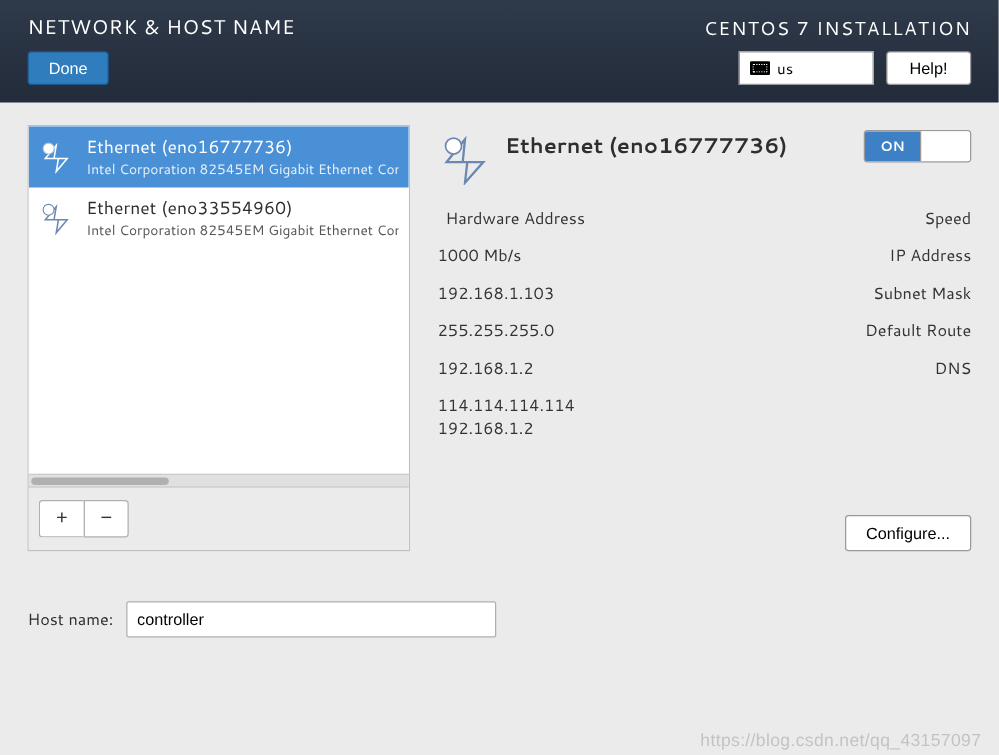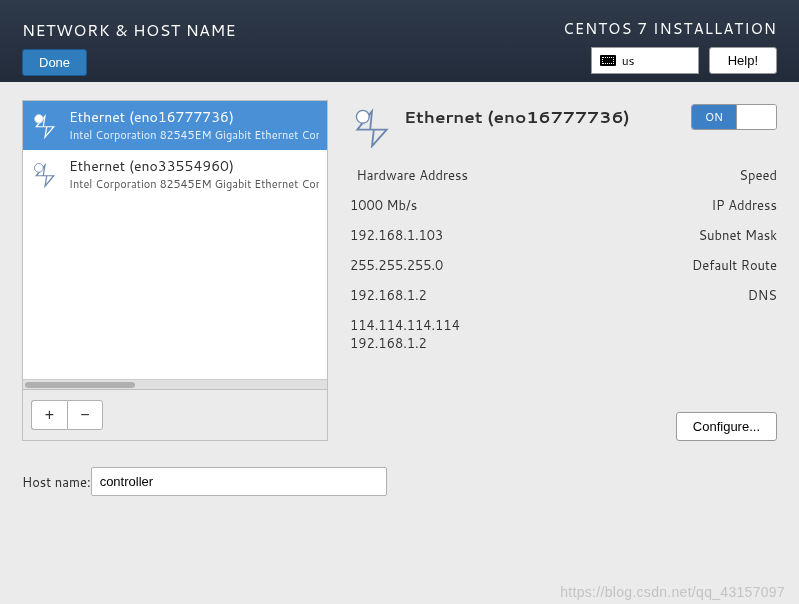--- a/index.html
+++ b/index.html
@@ -11,21 +11,21 @@
       overflow: hidden;
       font-size: 13px;
       color: #2e2e2e;
     }
     .header {
       background: linear-gradient(180deg, #2f3a4a 0%, #222b3a 100%);
       color: #fff;
       padding: 18px 22px 14px;
       display: flex;
       justify-content: space-between;
-      align-items: flex-start;
+      align-items: flex-end;
       height: 82px;
     }
     .header-left { display: flex; flex-direction: column; gap: 8px; }
     .header-title { font-size: 16px; font-weight: 400; letter-spacing: 0.5px; }
     .done-btn {
       background: #2f7dbc;
       border: 1px solid #1a5a91;
       color: #fff;
       padding: 5px 16px;
       border-radius: 3px;
@@ -105,36 +105,36 @@
     .detail-status { font-size: 13px; color: #444; margin-top: 2px; }
     .toggle {
       width: 86px; height: 26px;
       border: 1px solid #999;
       border-radius: 3px;
       display: flex;
       overflow: hidden;
       cursor: pointer;
       background: #fff;
     }
-    .toggle-on { flex: 1; background: #3d80c6; color: #fff; display: flex; align-items: center; justify-content: center; font-size: 11px; font-weight: normal; }
+    .toggle-on { flex: 1; background: #3d80c6; color: #fff; display: flex; align-items: center; justify-content: center; font-size: 11px; font-weight: bold; }
     .toggle-knob { width: 40px; background: #fff; border-left: 1px solid #999; }
     .info-grid { display: grid; grid-template-columns: 118px 1fr; row-gap: 12px; column-gap: 8px; font-size: 13px; }
     .info-label { text-align: right; color: #333; }
     .info-value { text-align: left; color: #333; }
     .configure-row { margin-top: auto; display: flex; justify-content: flex-end; padding-top: 60px; }
     .configure-btn {
       background: #fff;
       border: 1px solid #999;
       padding: 6px 16px;
       border-radius: 3px;
       font-size: 13px;
       cursor: pointer;
       color: #000;
     }
-    .hostname-row { display: flex; align-items: center; margin-top: 12px; }
+    .hostname-row { display: flex; align-items: center; gap: 10px; margin-top: 26px; }
     .hostname-label { font-size: 13px; }
     .hostname-input {
       width: 296px;
       border: 1px solid #b0b0b0;
       padding: 6px 8px;
       font-size: 13px;
       border-radius: 2px;
       background: #fff;
     }
     .watermark {

